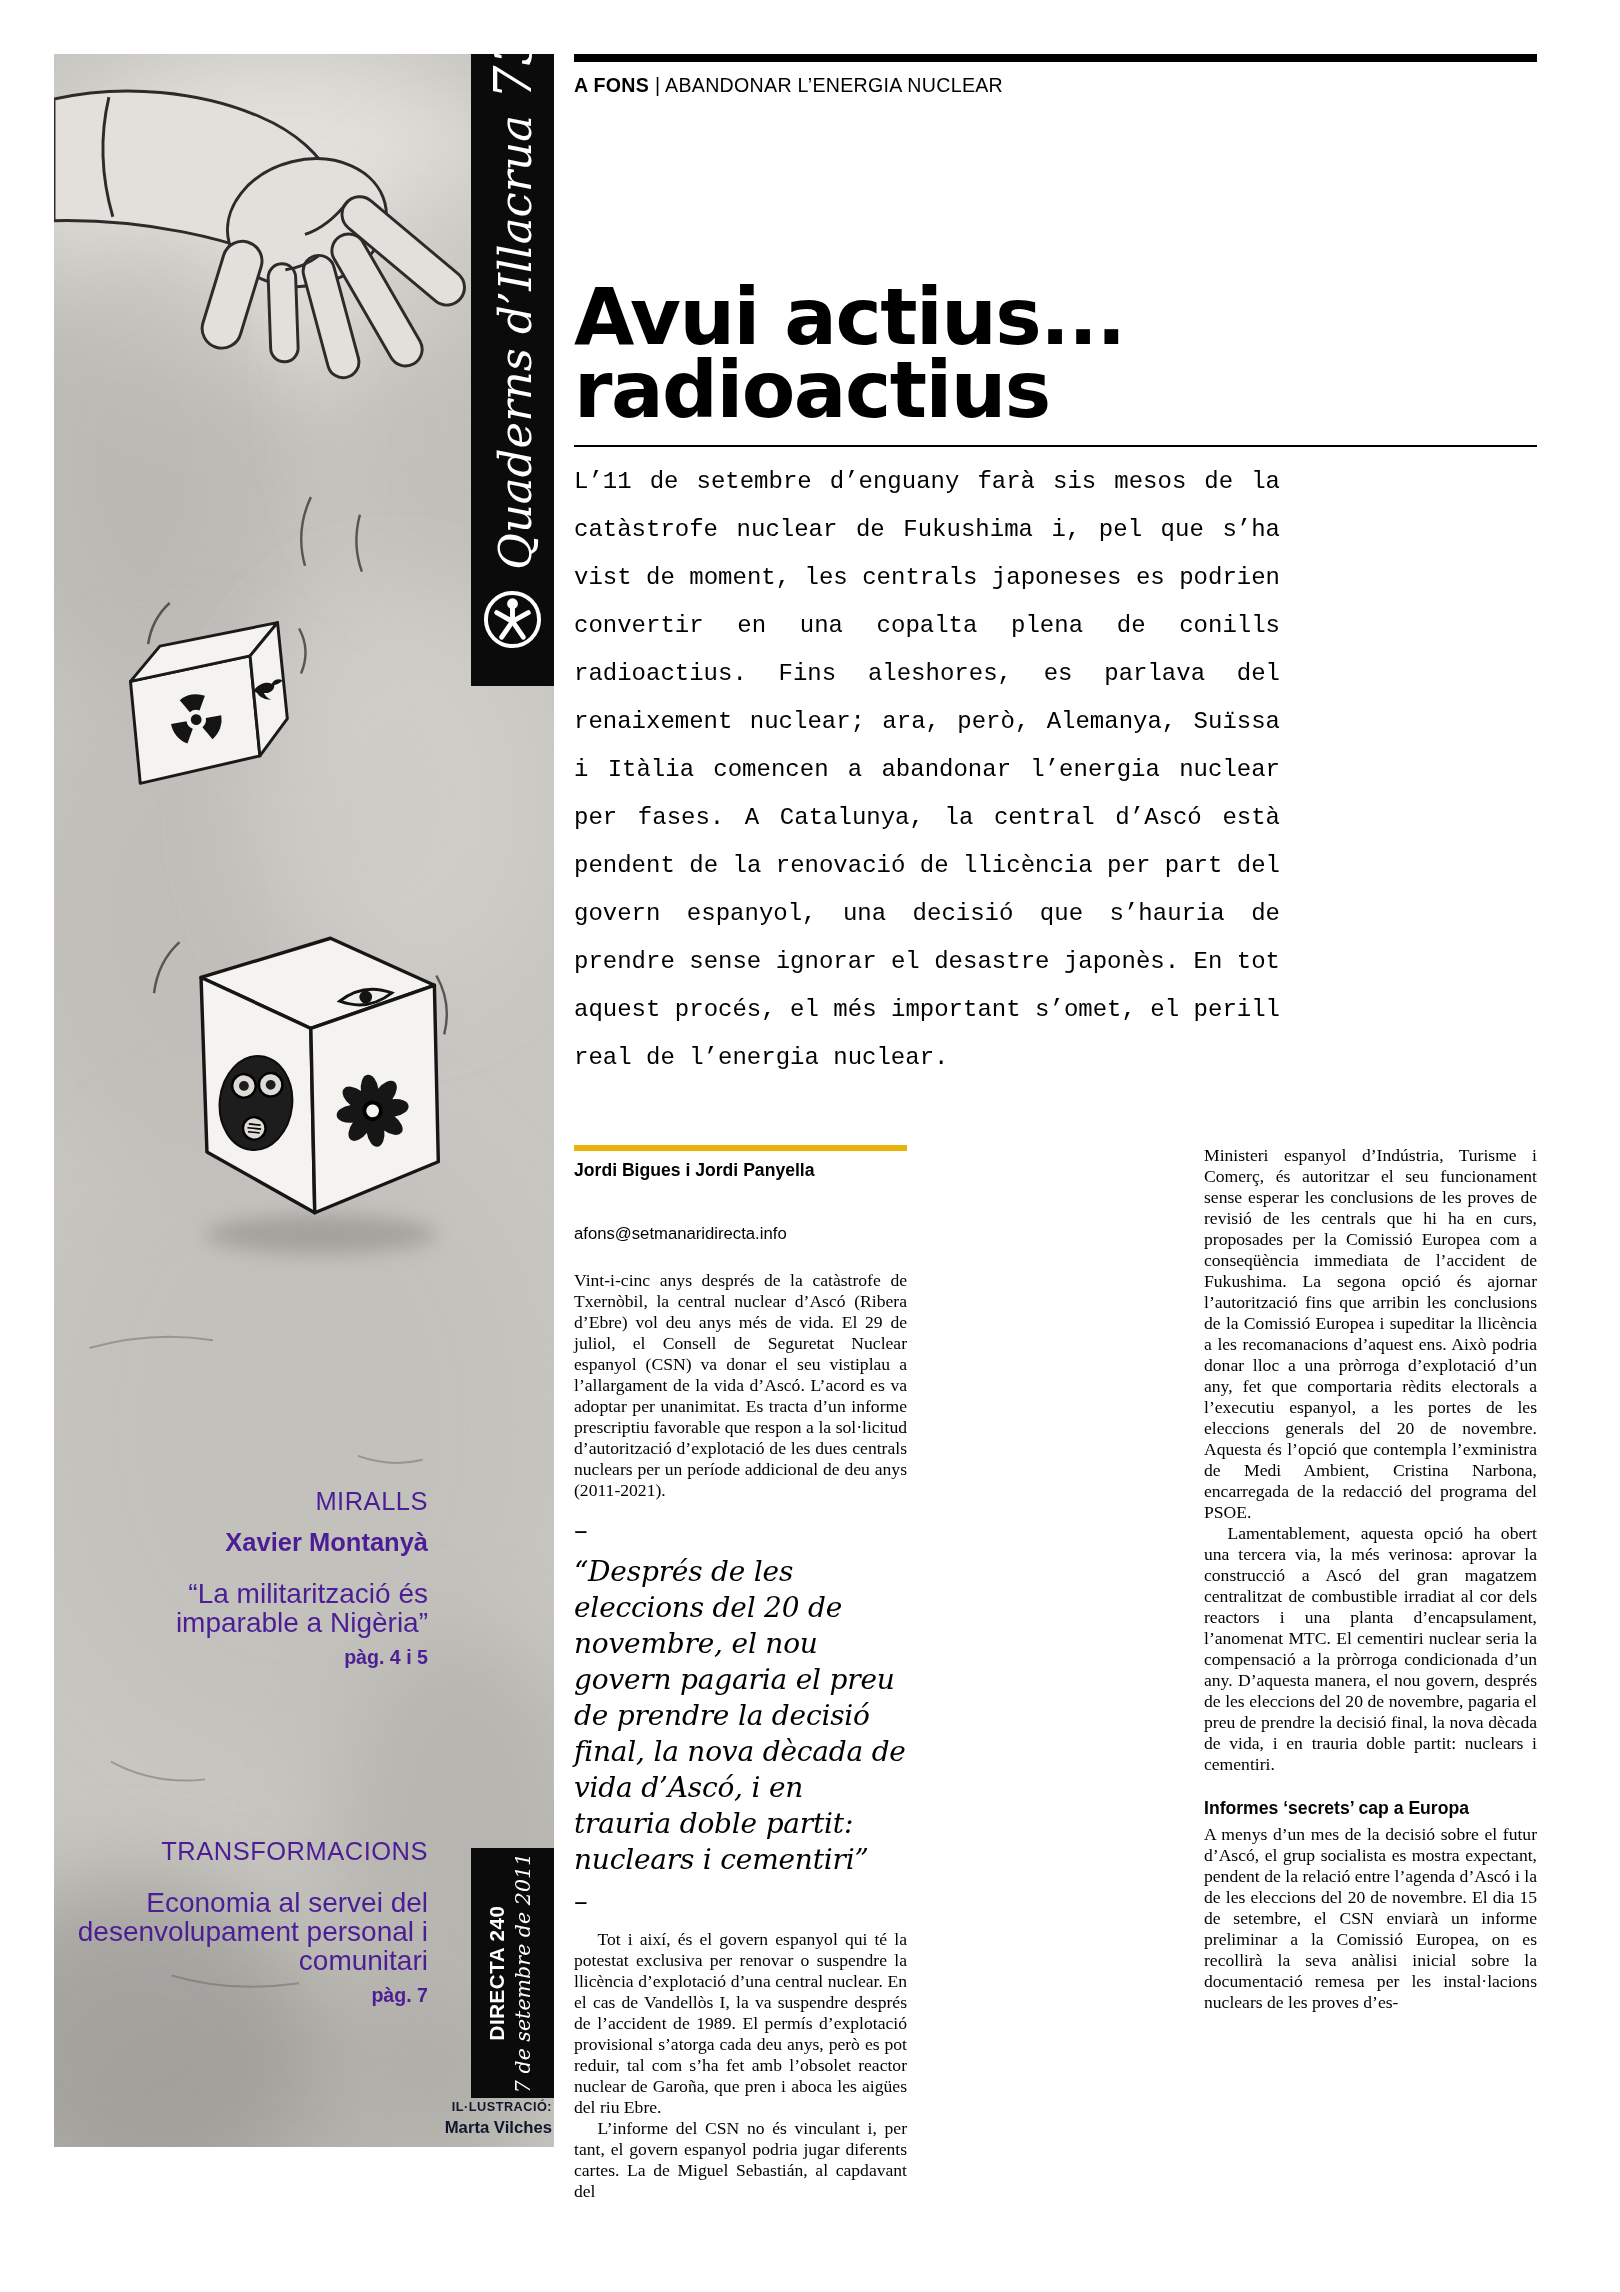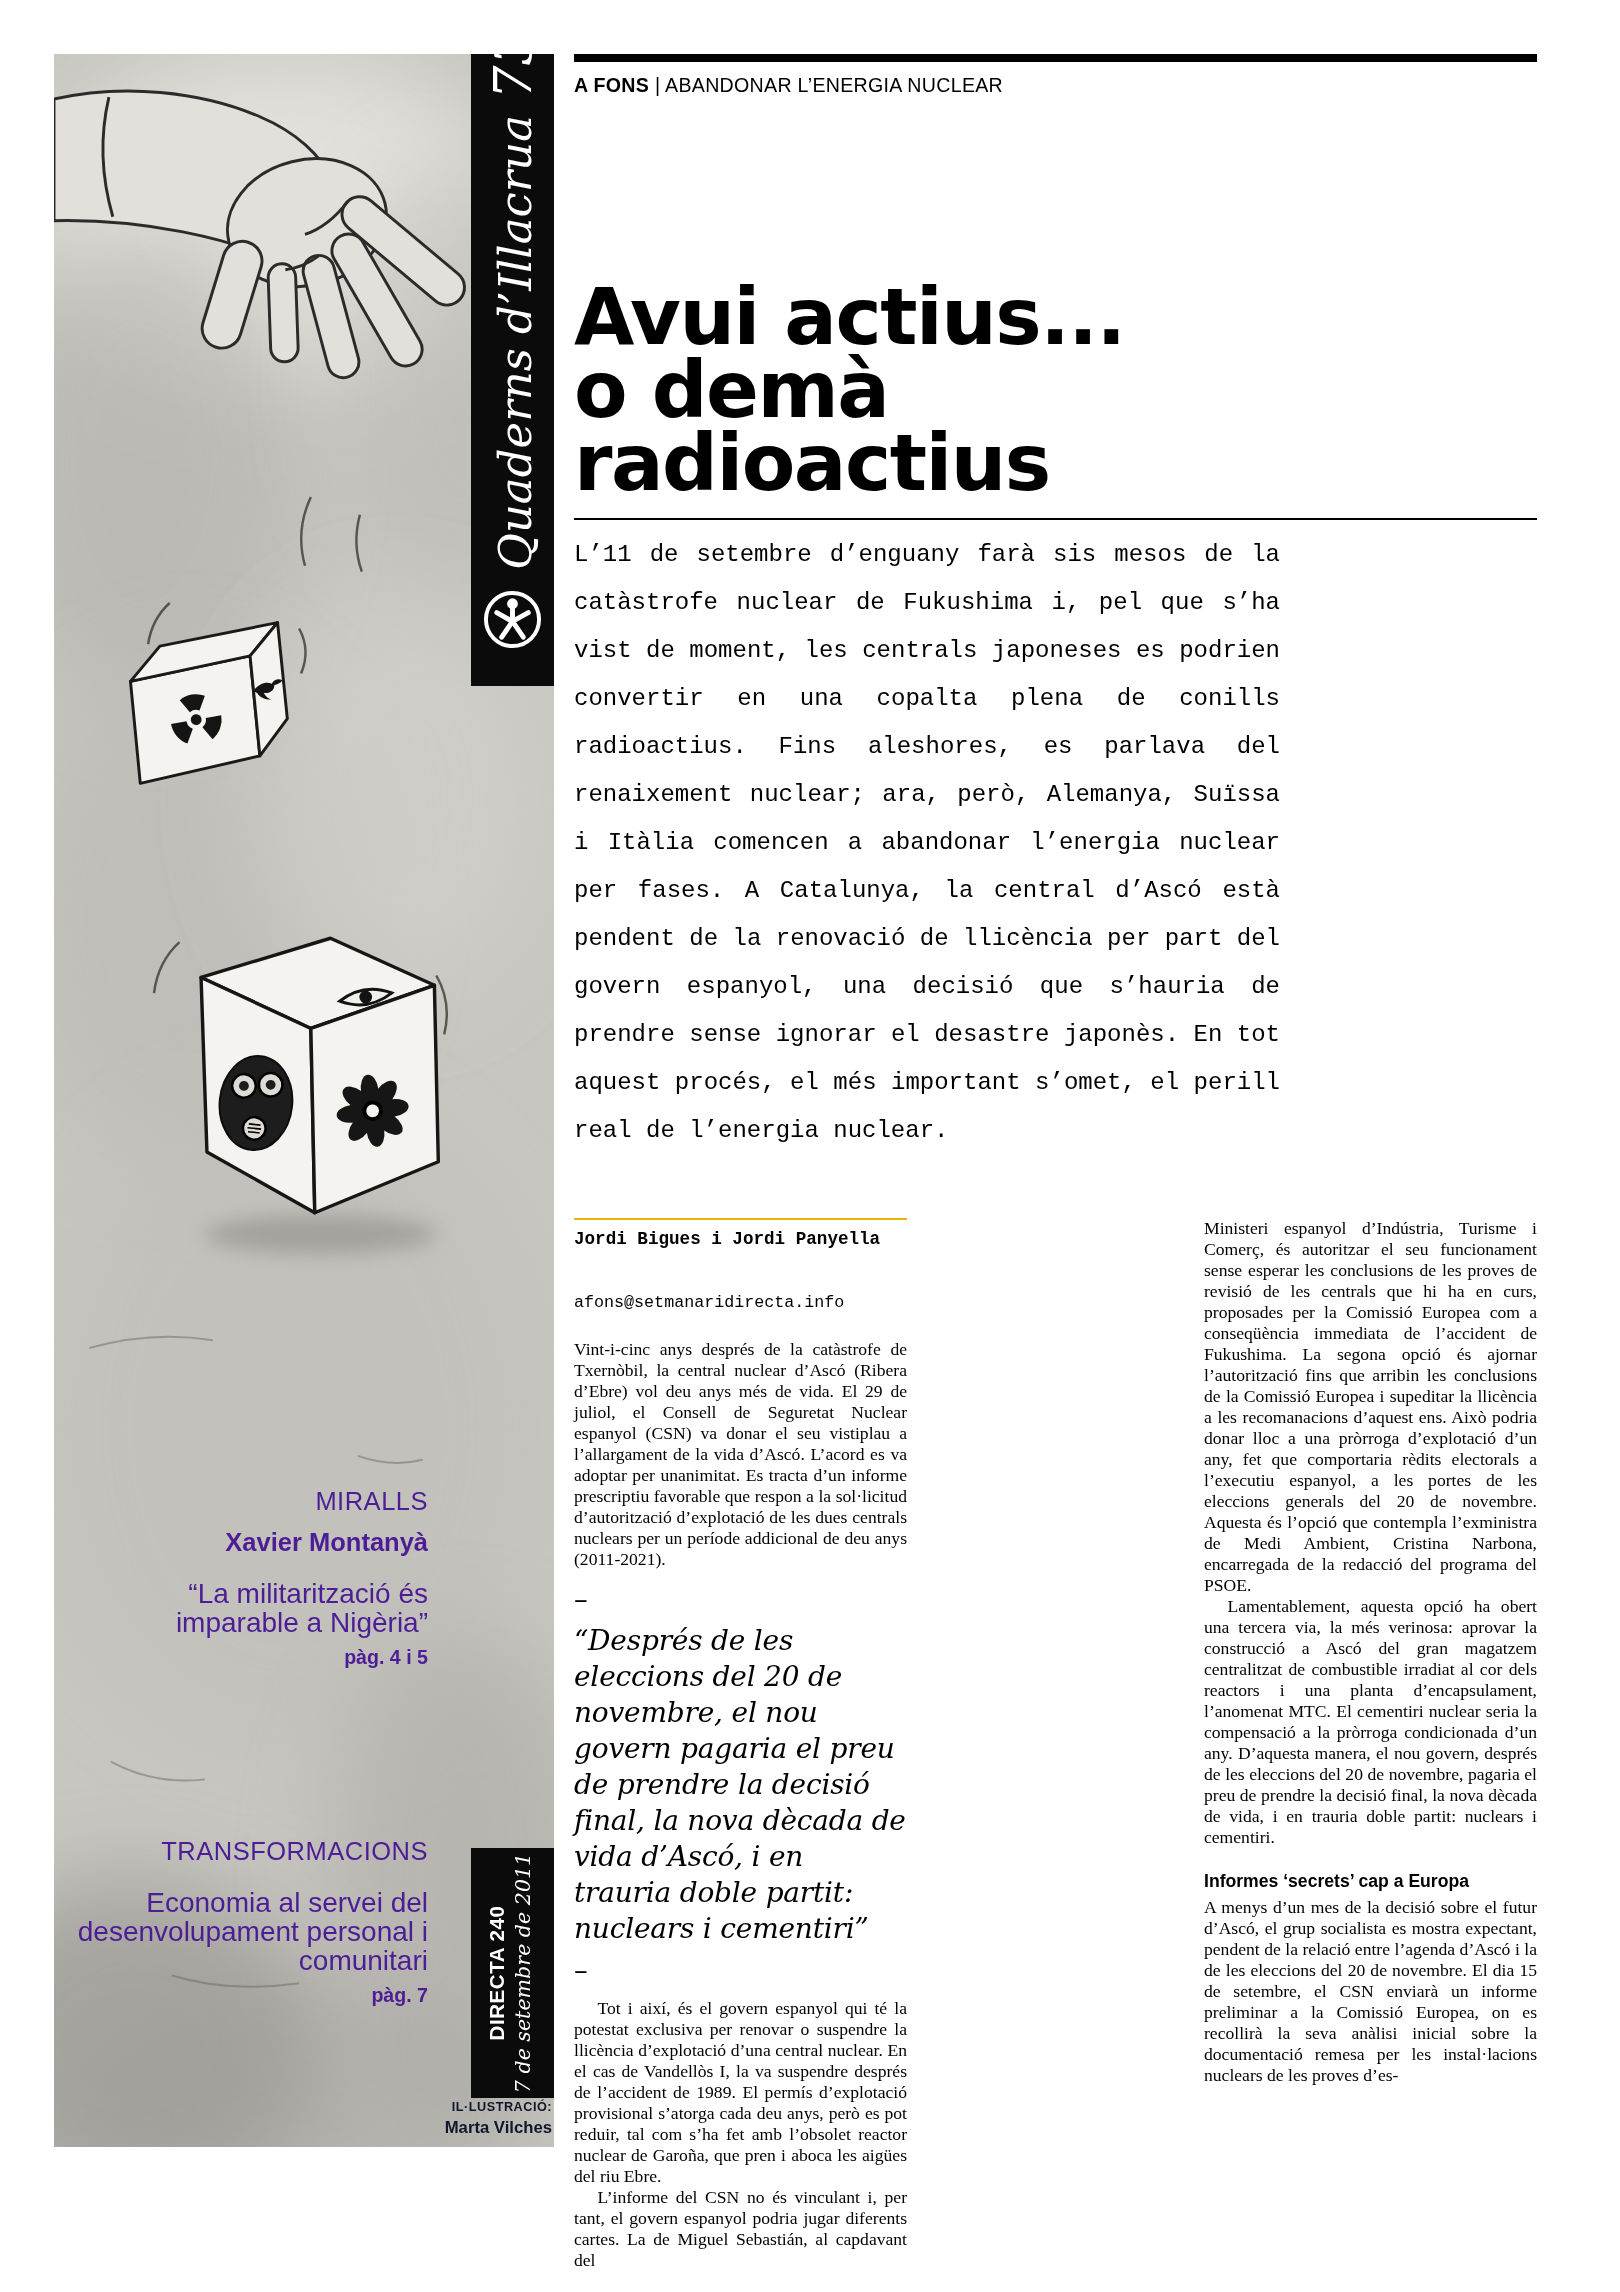--- a/index.html
+++ b/index.html
@@ -117,21 +117,21 @@
     font-family: Liberation Mono, monospace;
     font-size: 24px;
     line-height: 48px;
     text-align: justify;
   }
 
   .columns { display: flex; margin-top: 63px; }
   .col { width: 333px; }
   .col + .col { margin-left: 297px; }
 
-  .byline { border-top: 2px solid #eab308; padding-top: 7.8px; margin-bottom: 25.5px; font-family: Liberation Mono, monospace; }
+  .byline { border-top: 6px solid #eab308; padding-top: 7.8px; margin-bottom: 25.5px; }
   .by-names { font-size: 17.6px; font-weight: bold; line-height: 23.5px; }
   .by-email { font-size: 16.7px; line-height: 21.6px; margin-top: 40px; }
 
   .body-p {
     margin: 0;
     font-family: "Liberation Serif", serif;
     font-size: 17.6px;
     line-height: 21px;
     text-align: justify;
     hyphens: auto;
@@ -313,21 +313,20 @@
   </div>
 
   <div class="main">
     <div class="kicker-rule"></div>
     <div class="kicker">
       <span class="k-section">A FONS</span><span class="k-topic">| ABANDONAR L’ENERGIA NUCLEAR</span>
     </div>
 
     <h1 class="headline">
       <div>Avui actius...</div>
-      <div>o demà</div>
       <div>radioactius</div>
     </h1>
     <div class="headline-rule"></div>
 
     <p class="lede">L’11 de setembre d’enguany farà sis mesos de la catàstrofe nuclear de Fukushima i, pel que s’ha vist de moment, les centrals japoneses es podrien convertir en una copalta plena de conills radioactius. Fins aleshores, es parlava del renaixement nuclear; ara, però, Alemanya, Suïssa i Itàlia comencen a abandonar l’energia nuclear per fases. A Catalunya, la central d’Ascó està pendent de la renovació de llicència per part del govern espanyol, una decisió que s’hauria de prendre sense ignorar el desastre japonès. En tot aquest procés, el més important s’omet, el perill real de l’energia nuclear.</p>
 
     <div class="columns">
       <div class="col">
         <div class="byline">
           <div class="by-names">Jordi Bigues i Jordi Panyella</div>

